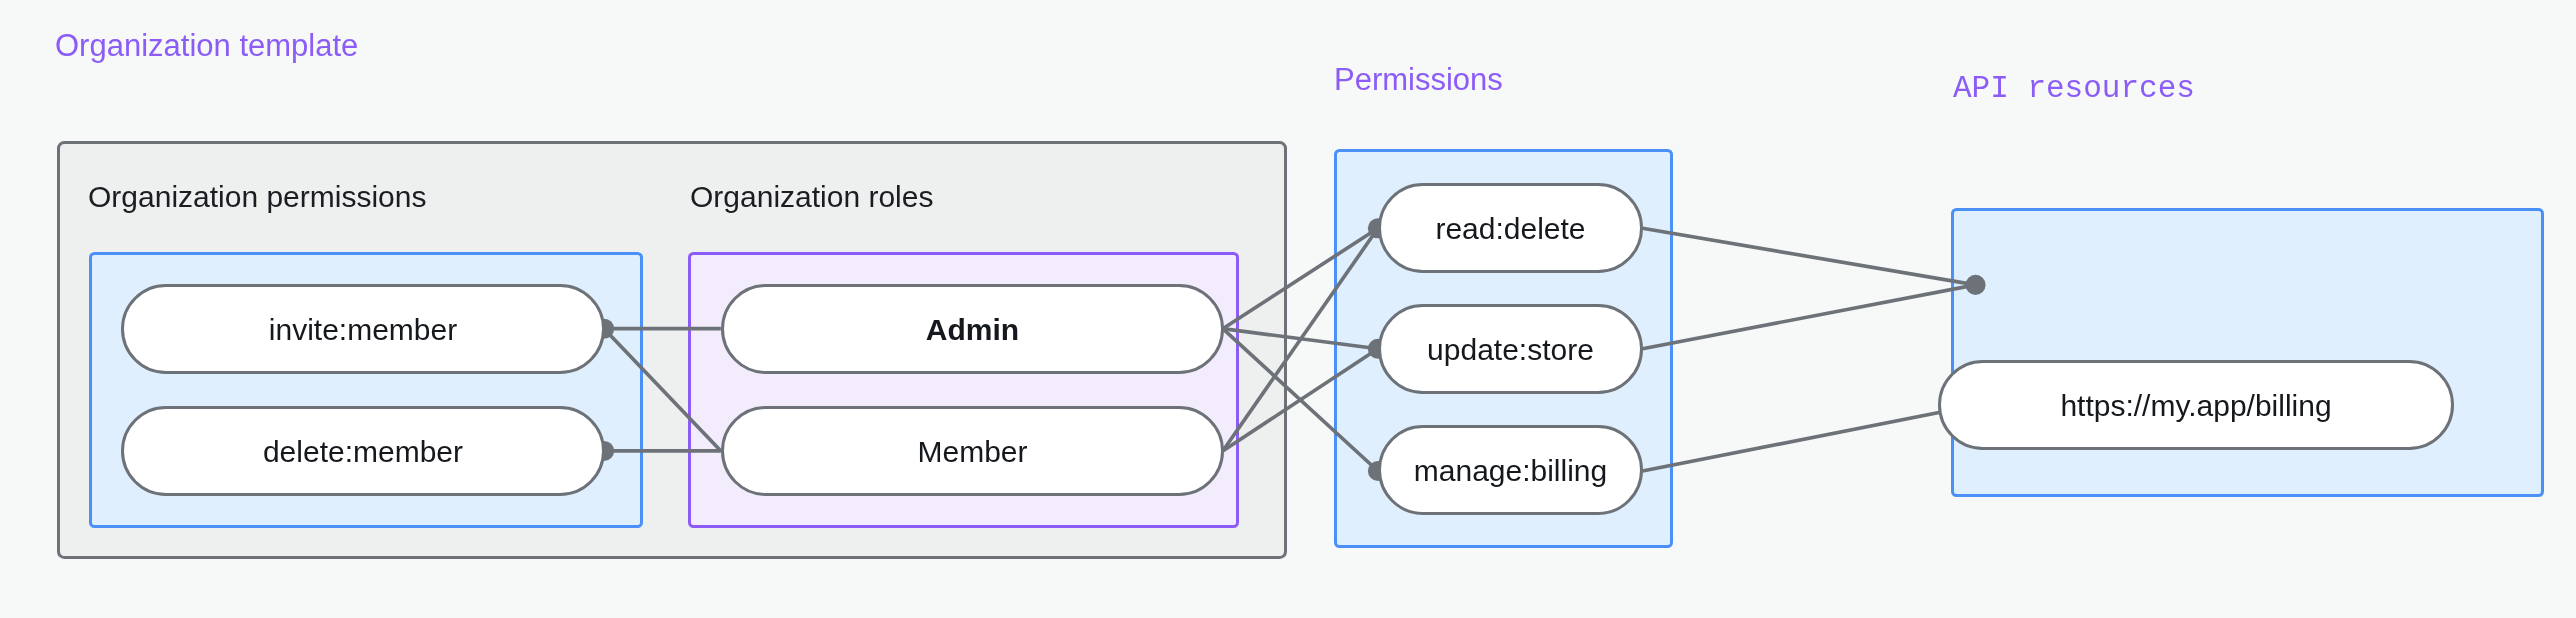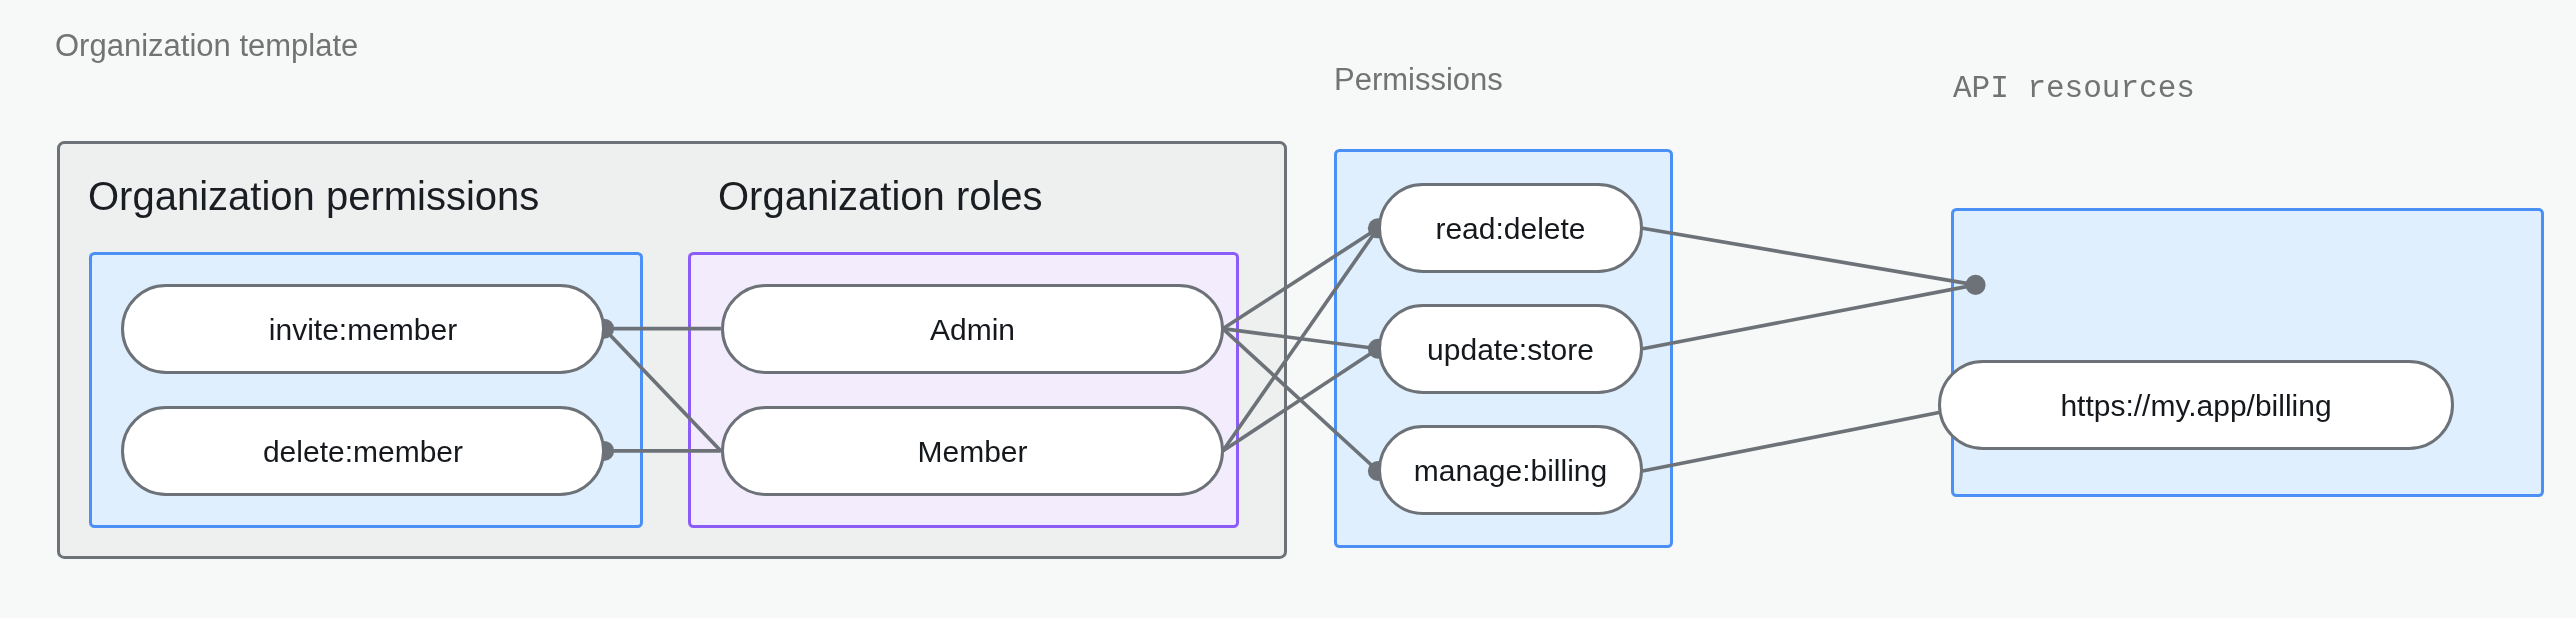--- a/index.html
+++ b/index.html
@@ -26,27 +26,27 @@
     height: 619px;
     pointer-events: none;
     z-index: 5;
   }
 
   
   .group-title {
     position: absolute;
     font-size: 31px;
     line-height: 37px;
-    color: #737373;
+    color: #8b5cf6;
     white-space: nowrap;
     z-index: 8;
   }
   .section-title {
     position: absolute;
-    font-size: 40px;
+    font-size: 30px;
     line-height: 37px;
     color: #1a1d21;
     white-space: nowrap;
     z-index: 8;
   }
 
   
   .outer-box {
     position: absolute;
     background: #eeefef;
@@ -137,25 +137,25 @@
   <div class="blue-box" style="left:89px; top:252px; width:554px; height:276px;"></div>
 
   <div class="pill" style="left:121px; top:284px; width:484px; height:90px;">
     <span>invite:member</span>
   </div>
 
   <div class="pill" style="left:121px; top:406px; width:484px; height:90px;">
     <span>delete:member</span>
   </div>
 
-  <div class="section-title" style="left:690px; top:178px;margin-left:28px;">Organization roles</div>
+  <div class="section-title" style="left:690px; top:178px;">Organization roles</div>
 
   <div class="purple-box" style="left:688px; top:252px; width:551px; height:276px;"></div>
 
-  <div class="pill" style="left:721px; top:284px; width:503px; height:90px;">
+  <div class="pill" style="left:721px; top:284px; width:503px; height:90px;font-weight:bold;">
     <span>Admin</span>
   </div>
 
   <div class="pill" style="left:721px; top:406px; width:503px; height:90px;">
     <span>Member</span>
   </div>
 
   <div class="group-title" style="left:1334px; top:37px;margin-top:24px;">Permissions</div>
 
   <div class="blue-box" style="left:1334px; top:149px; width:339px; height:399px;"></div>

